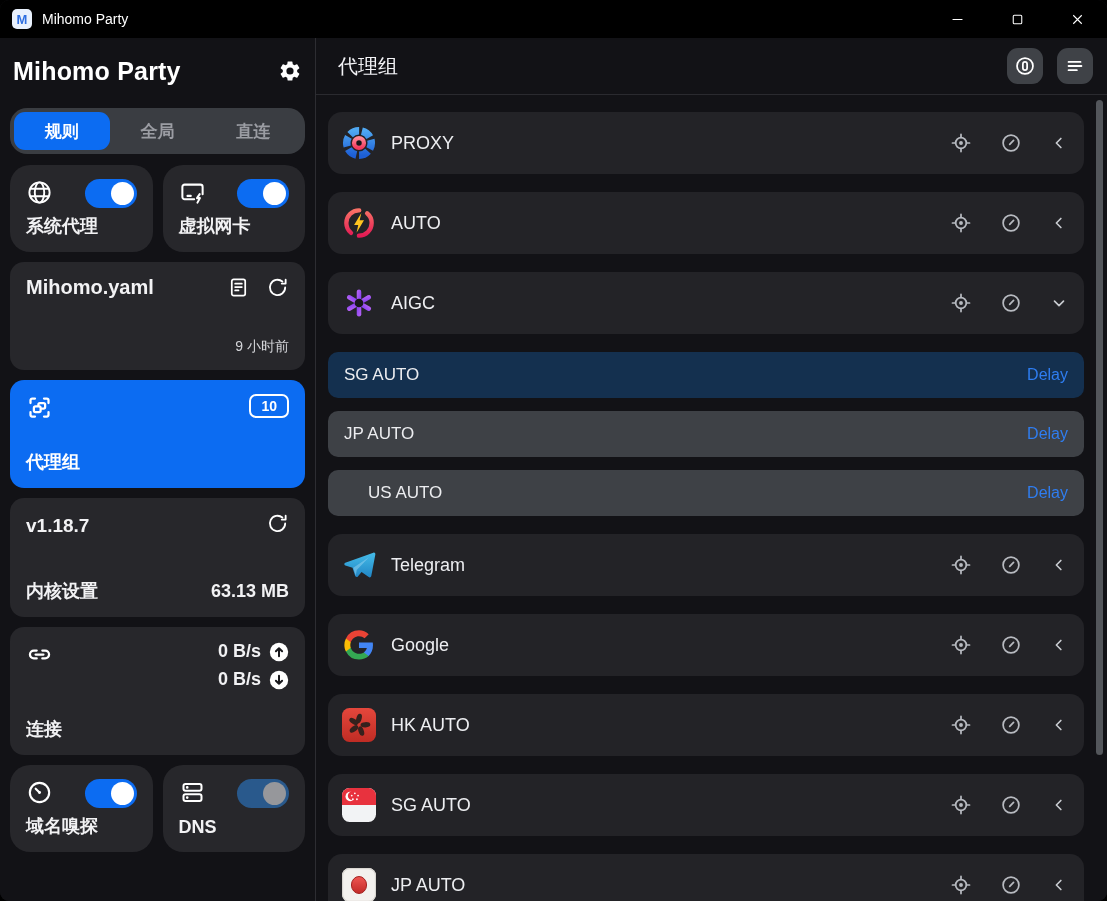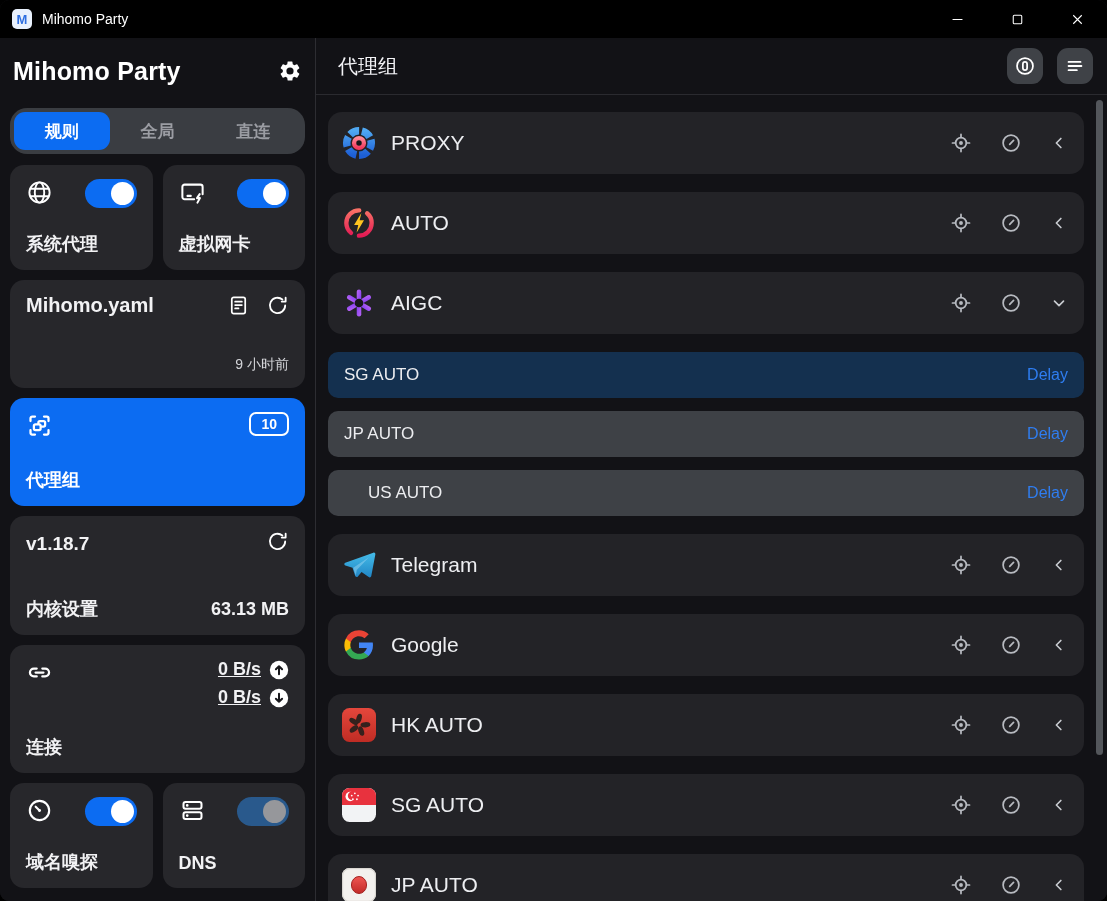--- a/index.html
+++ b/index.html
@@ -35,21 +35,21 @@
   .gear-btn{color:#fff;display:flex;}
   .gear-btn svg{width:24px;height:24px;}
 
   .tabs{height:46px;background:#3a3d42;border-radius:17px;display:flex;padding:4px;margin-top:6px;}
   .tab{flex:1;display:flex;align-items:center;justify-content:center;color:#9b9da3;font-size:17px;font-weight:bold;border-radius:11px;}
   .tab.active{background:var(--accent);color:#fff;}
 
   .cards{display:flex;flex-direction:column;gap:10px;margin-top:11px;}
   .card-row{display:flex;gap:10px;}
   .card{background:var(--card-bg);border-radius:14px;padding:14px 16px;color:#f2f2f4;}
-  .card.half{flex:1;height:105px;display:flex;flex-direction:column;justify-content:space-between;}
+  .card.half{flex:1;height:87px;display:flex;flex-direction:column;justify-content:space-between;border-radius:20px;}
   .card-top{display:flex;align-items:flex-start;justify-content:space-between;}
   .card-label{font-size:18px;font-weight:bold;}
   .side-icon{color:#fff;display:flex;}
   .side-icon svg{width:27px;height:27px;}
 
   .toggle{width:52px;height:29px;border-radius:15px;background:var(--accent);position:relative;display:inline-block;flex:0 0 auto;}
   .toggle .knob{position:absolute;right:3px;top:3px;width:23px;height:23px;border-radius:50%;background:#fff;}
   .toggle.dim{background:#29598c;}
   .toggle.dim .knob{background:#96979b;}
 
@@ -62,37 +62,37 @@
   .card.proxy-groups{height:108px;background:var(--accent);display:flex;flex-direction:column;justify-content:space-between;color:#fff;}
   .badge{border:2px solid #fff;border-radius:7px;padding:1px 10px;font-size:14px;font-weight:bold;line-height:18px;}
 
   .card.kernel{height:119px;display:flex;flex-direction:column;justify-content:space-between;}
   .kernel-top{display:flex;align-items:center;justify-content:space-between;}
   .kernel-version{font-size:19px;font-weight:bold;}
   .kernel-bottom{display:flex;align-items:center;justify-content:space-between;font-size:18px;font-weight:bold;}
 
   .card.connections{height:128px;display:flex;flex-direction:column;}
   .conn-top{display:flex;justify-content:space-between;}
-  .conn-speeds{display:flex;flex-direction:column;gap:7px;align-items:flex-end;text-decoration:underline;}
+  .conn-speeds{display:flex;flex-direction:column;gap:7px;align-items:flex-end;}
   .speed-line{display:flex;align-items:center;gap:8px;font-size:18px;font-weight:bold;}
   .circ{width:20px;height:20px;display:flex;}
   .conn-label{margin-top:auto;font-size:18px;font-weight:bold;}
 
   
   .main-header{height:57px;flex:0 0 57px;border-bottom:1px solid #2a2a2f;display:flex;align-items:center;padding:0 14px 0 22px;}
   .main-title{color:#f3f3f6;font-size:20px;}
   .header-actions{margin-left:auto;display:flex;gap:14px;}
   .hbtn{width:36px;height:36px;border-radius:11px;background:#3f4247;display:flex;align-items:center;justify-content:center;color:#fff;}
   .hbtn svg{width:22px;height:22px;}
 
   .group-list{flex:1;padding:17px 23px 0 12px;overflow:hidden;}
   .group-row{height:62px;border-radius:14px;background:var(--row-bg);display:flex;align-items:center;padding:0 16px 0 14px;margin-bottom:18px;}
   .group-icon{width:34px;height:34px;margin-right:15px;flex:0 0 34px;display:flex;}
   .group-icon svg{width:34px;height:34px;}
-  .group-name{font-size:21px;color:#edeef1;}
+  .group-name{font-size:18px;color:#edeef1;}
   .row-actions{margin-left:auto;display:flex;align-items:center;gap:28px;color:#b7bac0;}
   .row-actions svg{width:22px;height:22px;}
   .chev{color:#c9ccd1;display:flex;}
   .chev svg{width:18px;height:18px;}
 
   .option-row{height:46px;border-radius:10px;background:var(--subrow-bg);display:flex;align-items:center;padding:0 16px;margin-bottom:13px;}
   .option-row.selected{background:var(--subrow-sel);}
   .option-row.last{margin-bottom:18px;padding-left:40px;}
   .option-name{font-size:17px;color:#ecedf0;}
   .delay-label{margin-left:auto;font-size:16px;color:var(--delay);}

